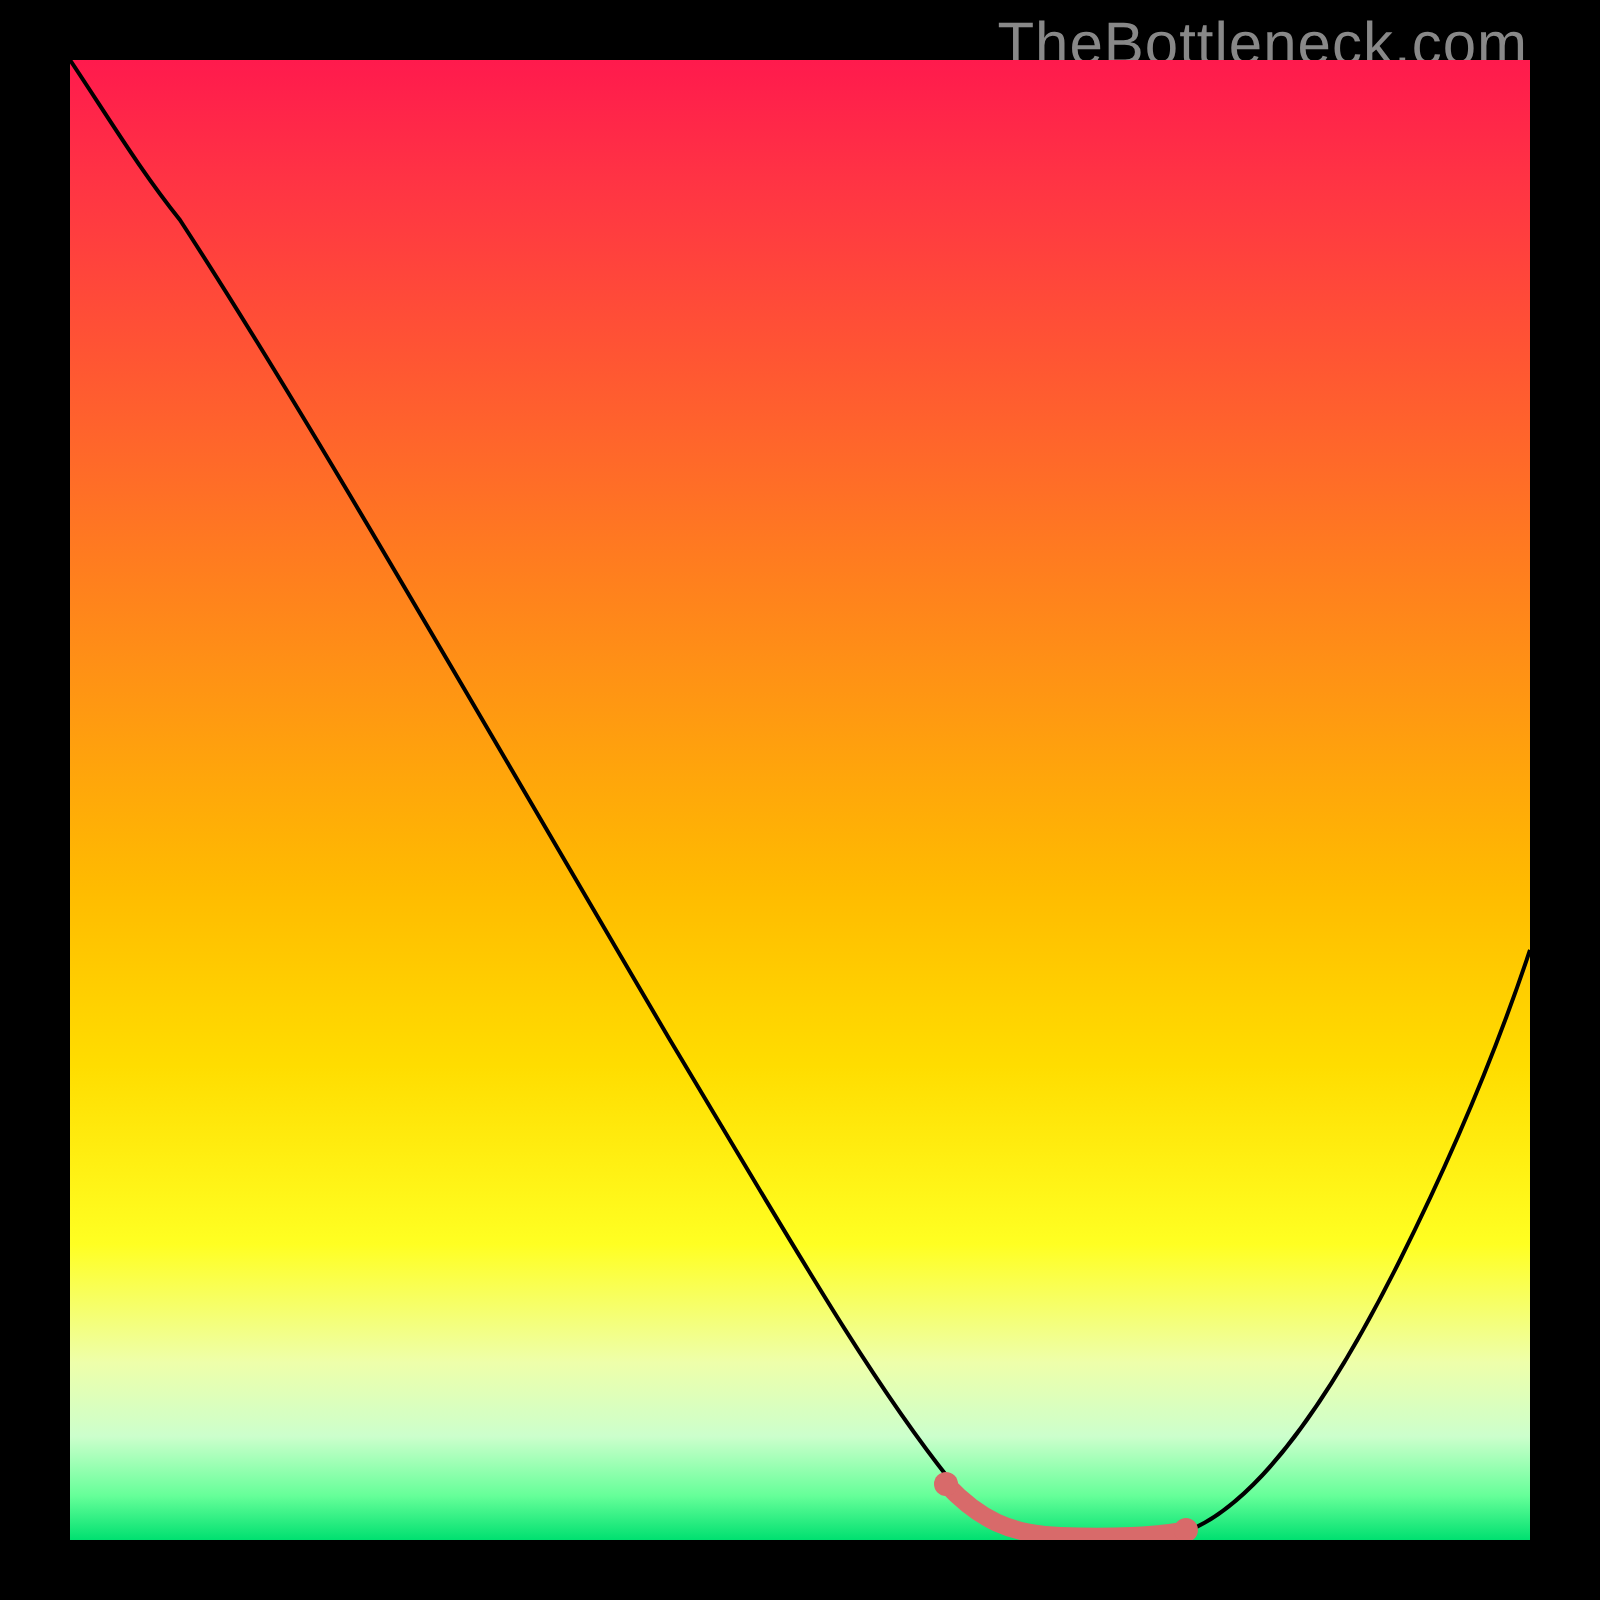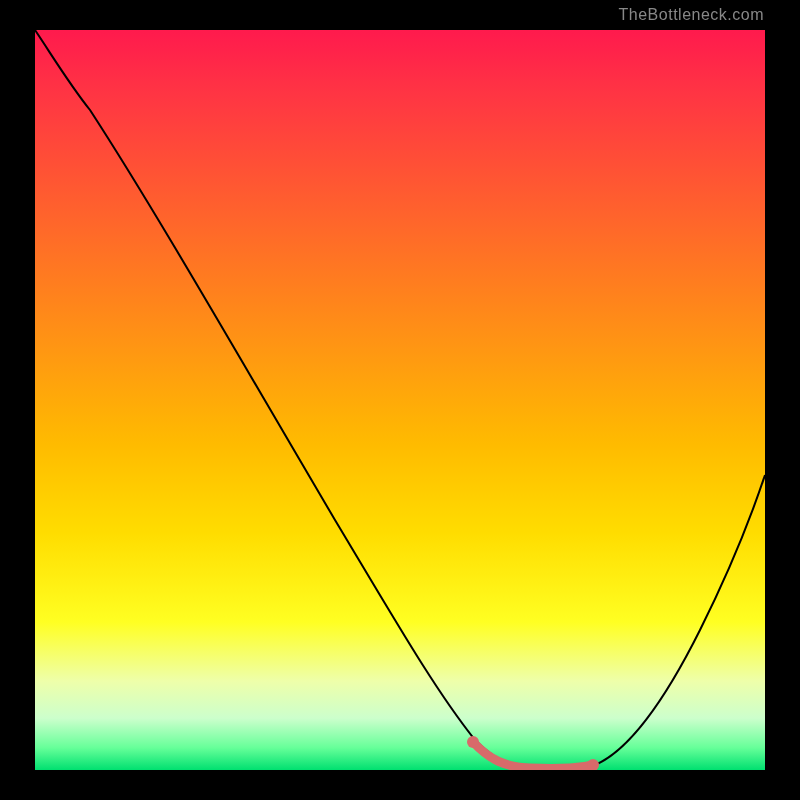--- a/index.html
+++ b/index.html
@@ -49,21 +49,21 @@
   }
   .dot {
     fill: #d86a6a;
   }
   .watermark {
     position: absolute;
     top: 6px;
     right: 36px;
     color: #888;
     font-family: Arial, Helvetica, sans-serif;
-    font-size: 16px;
+    font-size: 30px;
     letter-spacing: 0.5px;
   }
 </style>
 </head>
 <body>
 
 <div class="container">
   <div class="watermark">TheBottleneck.com</div>
   <div class="plot-area">
     <svg class="plot-svg" viewBox="0 0 730 740" preserveAspectRatio="none">

